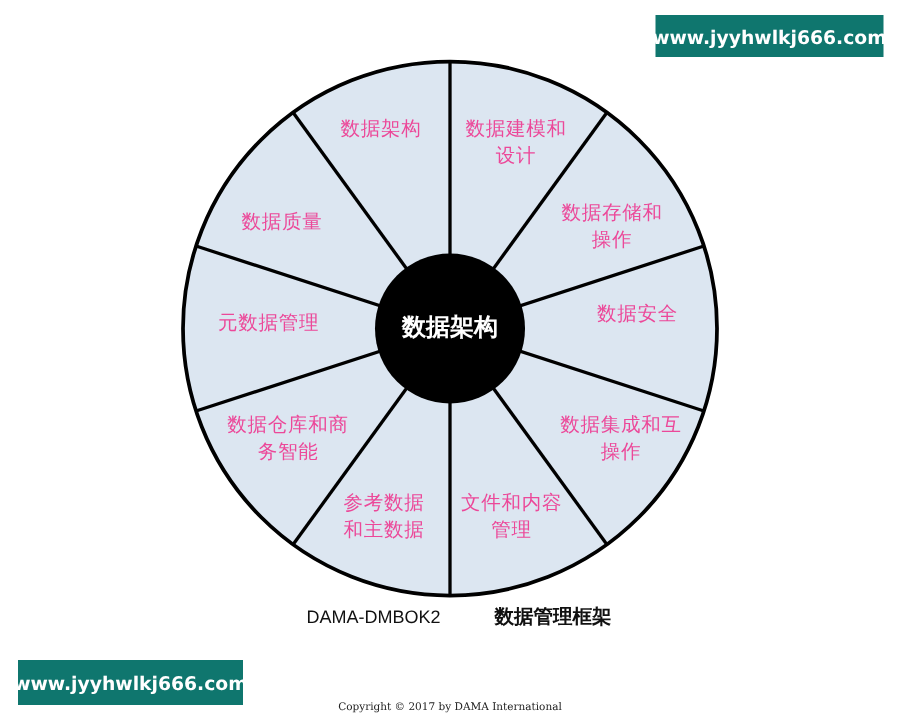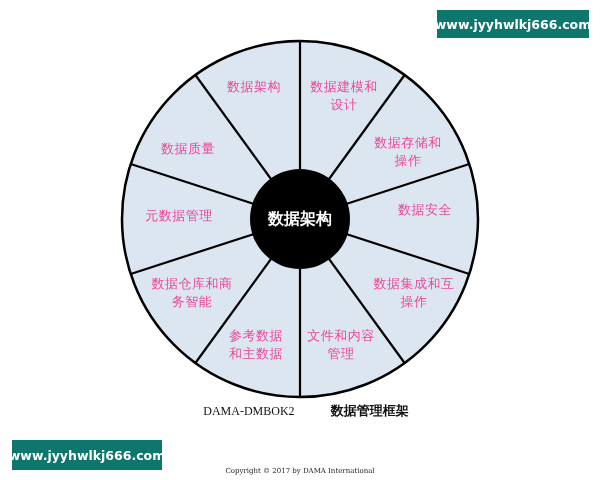--- a/index.html
+++ b/index.html
@@ -15,21 +15,21 @@
     white-space: pre-line; letter-spacing: 0.5px;
   }
   .center-label {
     position: absolute; left: 300px; top: 219px; transform: translate(-50%, -50%);
     color: #ffffff; font-weight: bold; font-size: 16px; white-space: nowrap;
   }
   .caption-title {
     position: absolute; left: 300px; top: 411px; transform: translate(-50%, -50%);
     white-space: nowrap; font-size: 13px; color: #111;
   }
-  .caption-title .en { font-family: Liberation Serif, serif; font-size: 12px; margin-right: 8px; margin-left: 12px; }
+  .caption-title .en { font-family: Liberation Sans, sans-serif; font-size: 12px; margin-right: 8px; margin-left: 12px; }
   .caption-title .cn { font-weight: bold; font-size: 13px; margin-left: 24px; }
   .copyright {
     position: absolute; left: 300px; top: 431px; transform: translate(-50%, -50%);
     white-space: nowrap; font-family: "DejaVu Serif", serif; font-size: 7px; color: #222; margin-top: 40px;
   }
   .watermark {
     position: absolute; background: #0f766e; color: #ffffff;
     font-family: "DejaVu Sans", sans-serif; font-size: 12.5px; font-weight: bold;
     display: flex; align-items: center; justify-content: center;
   }

